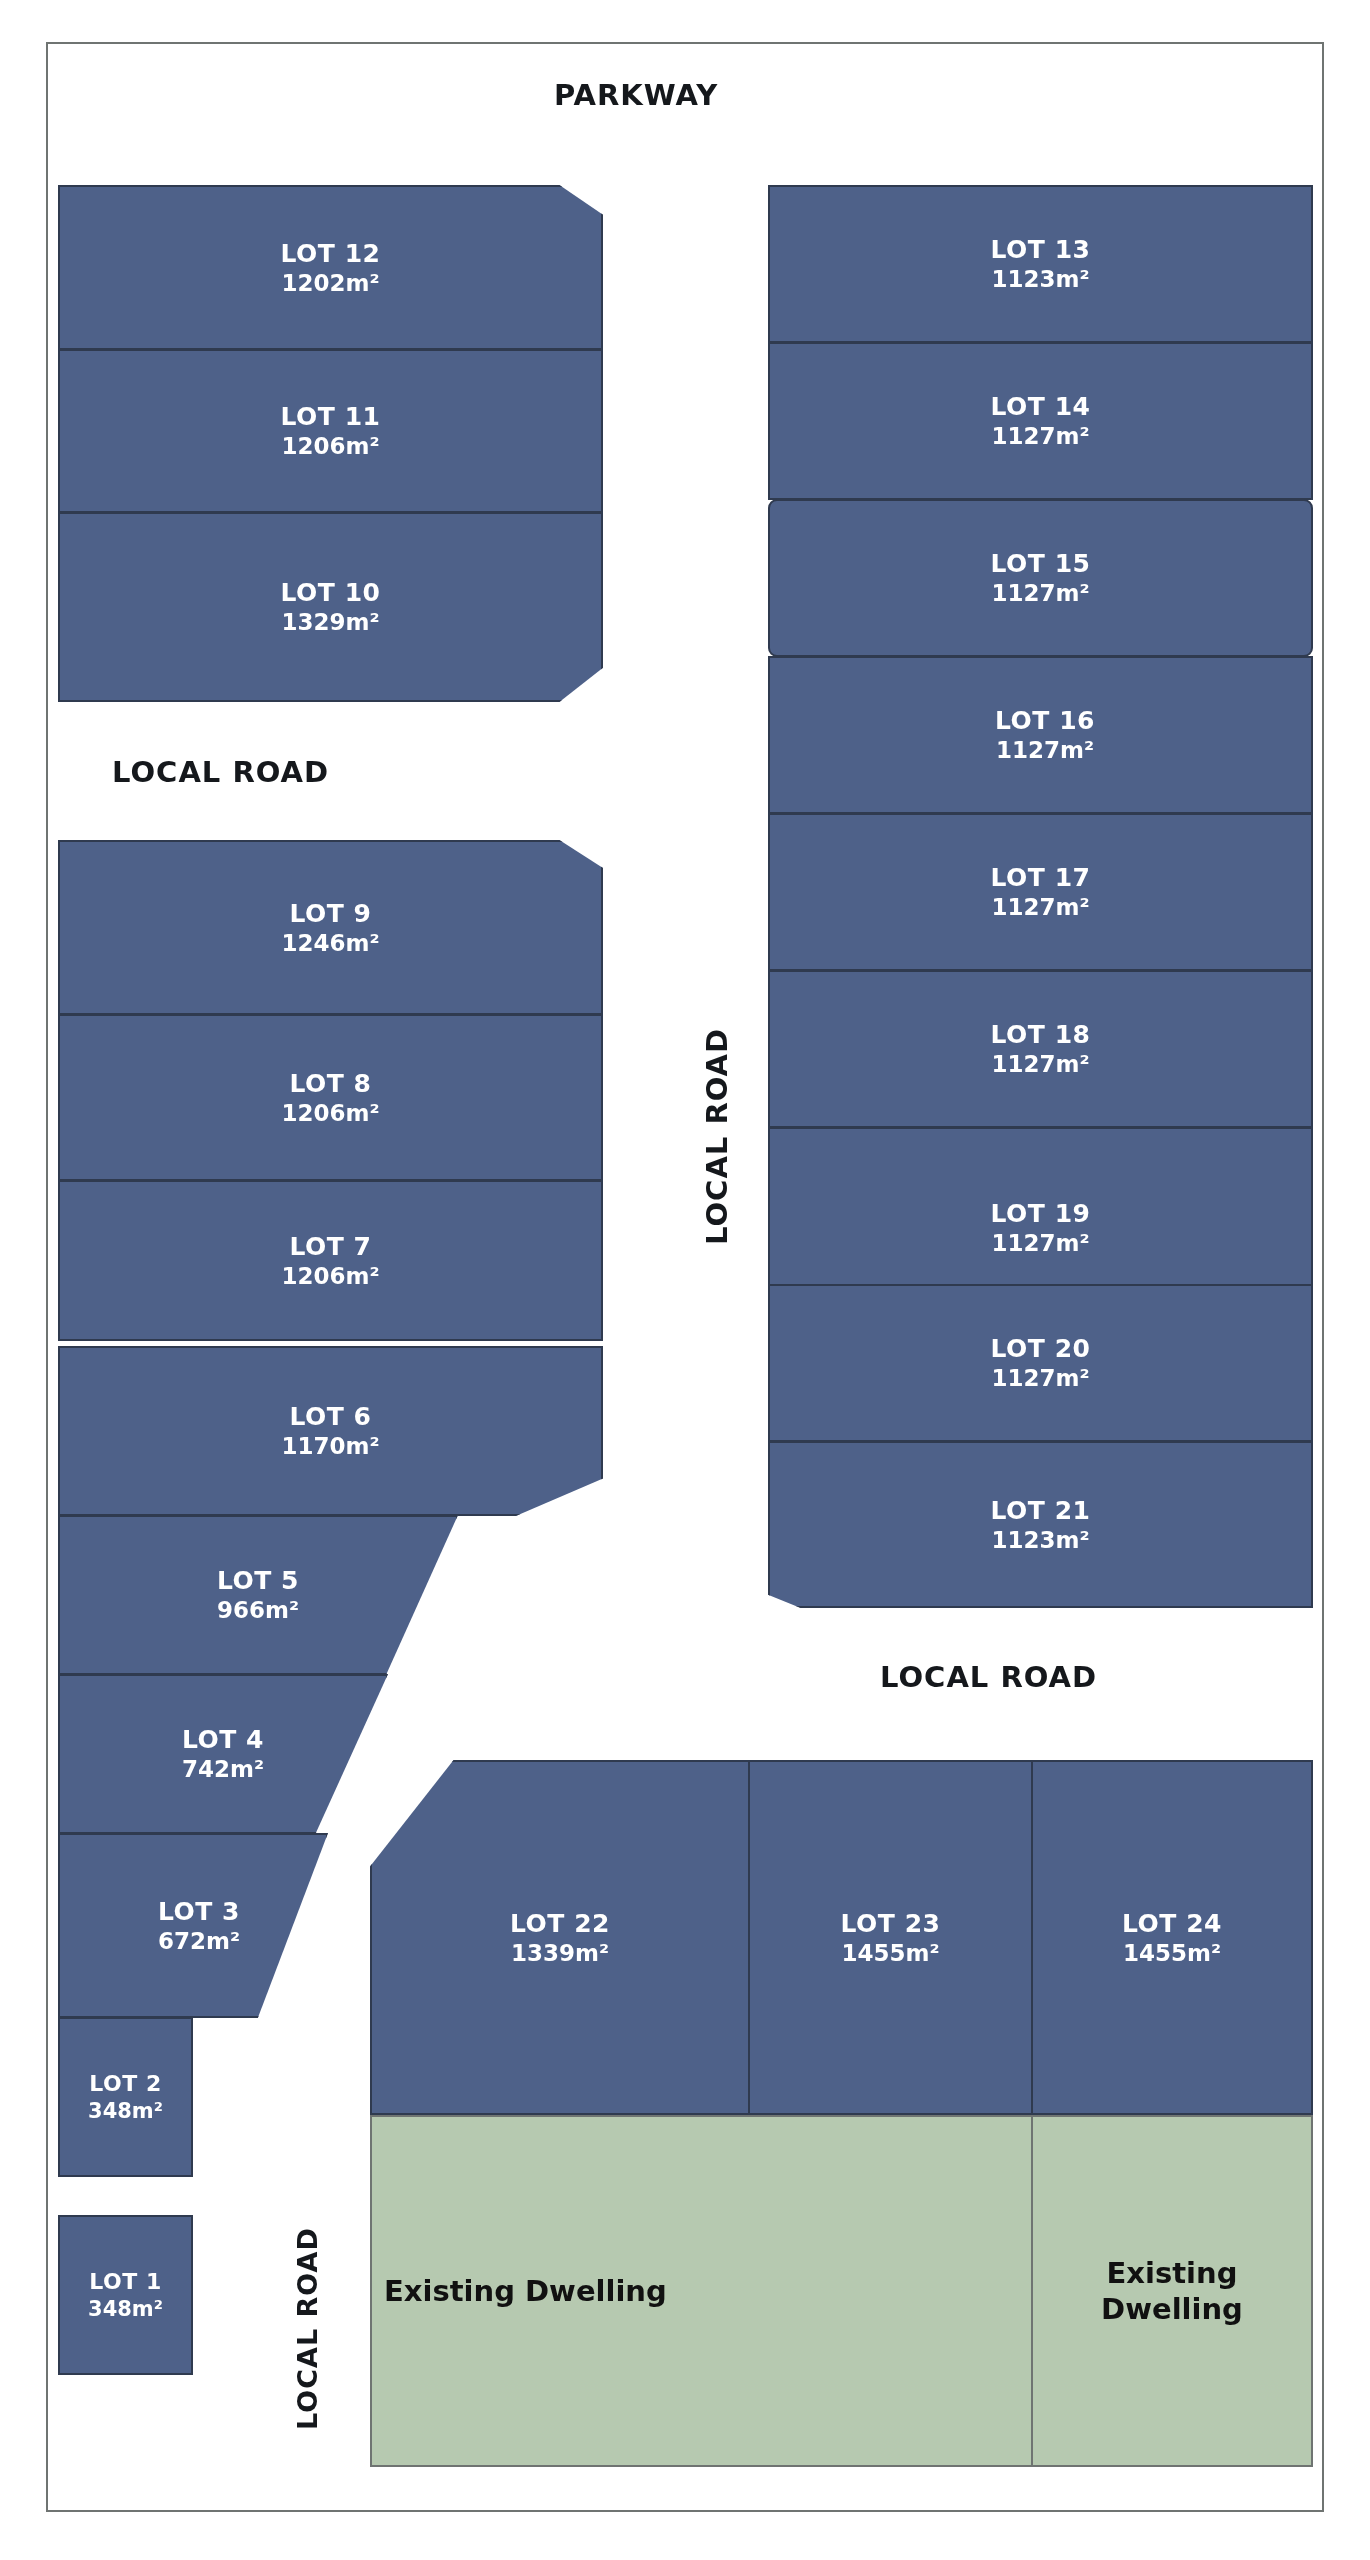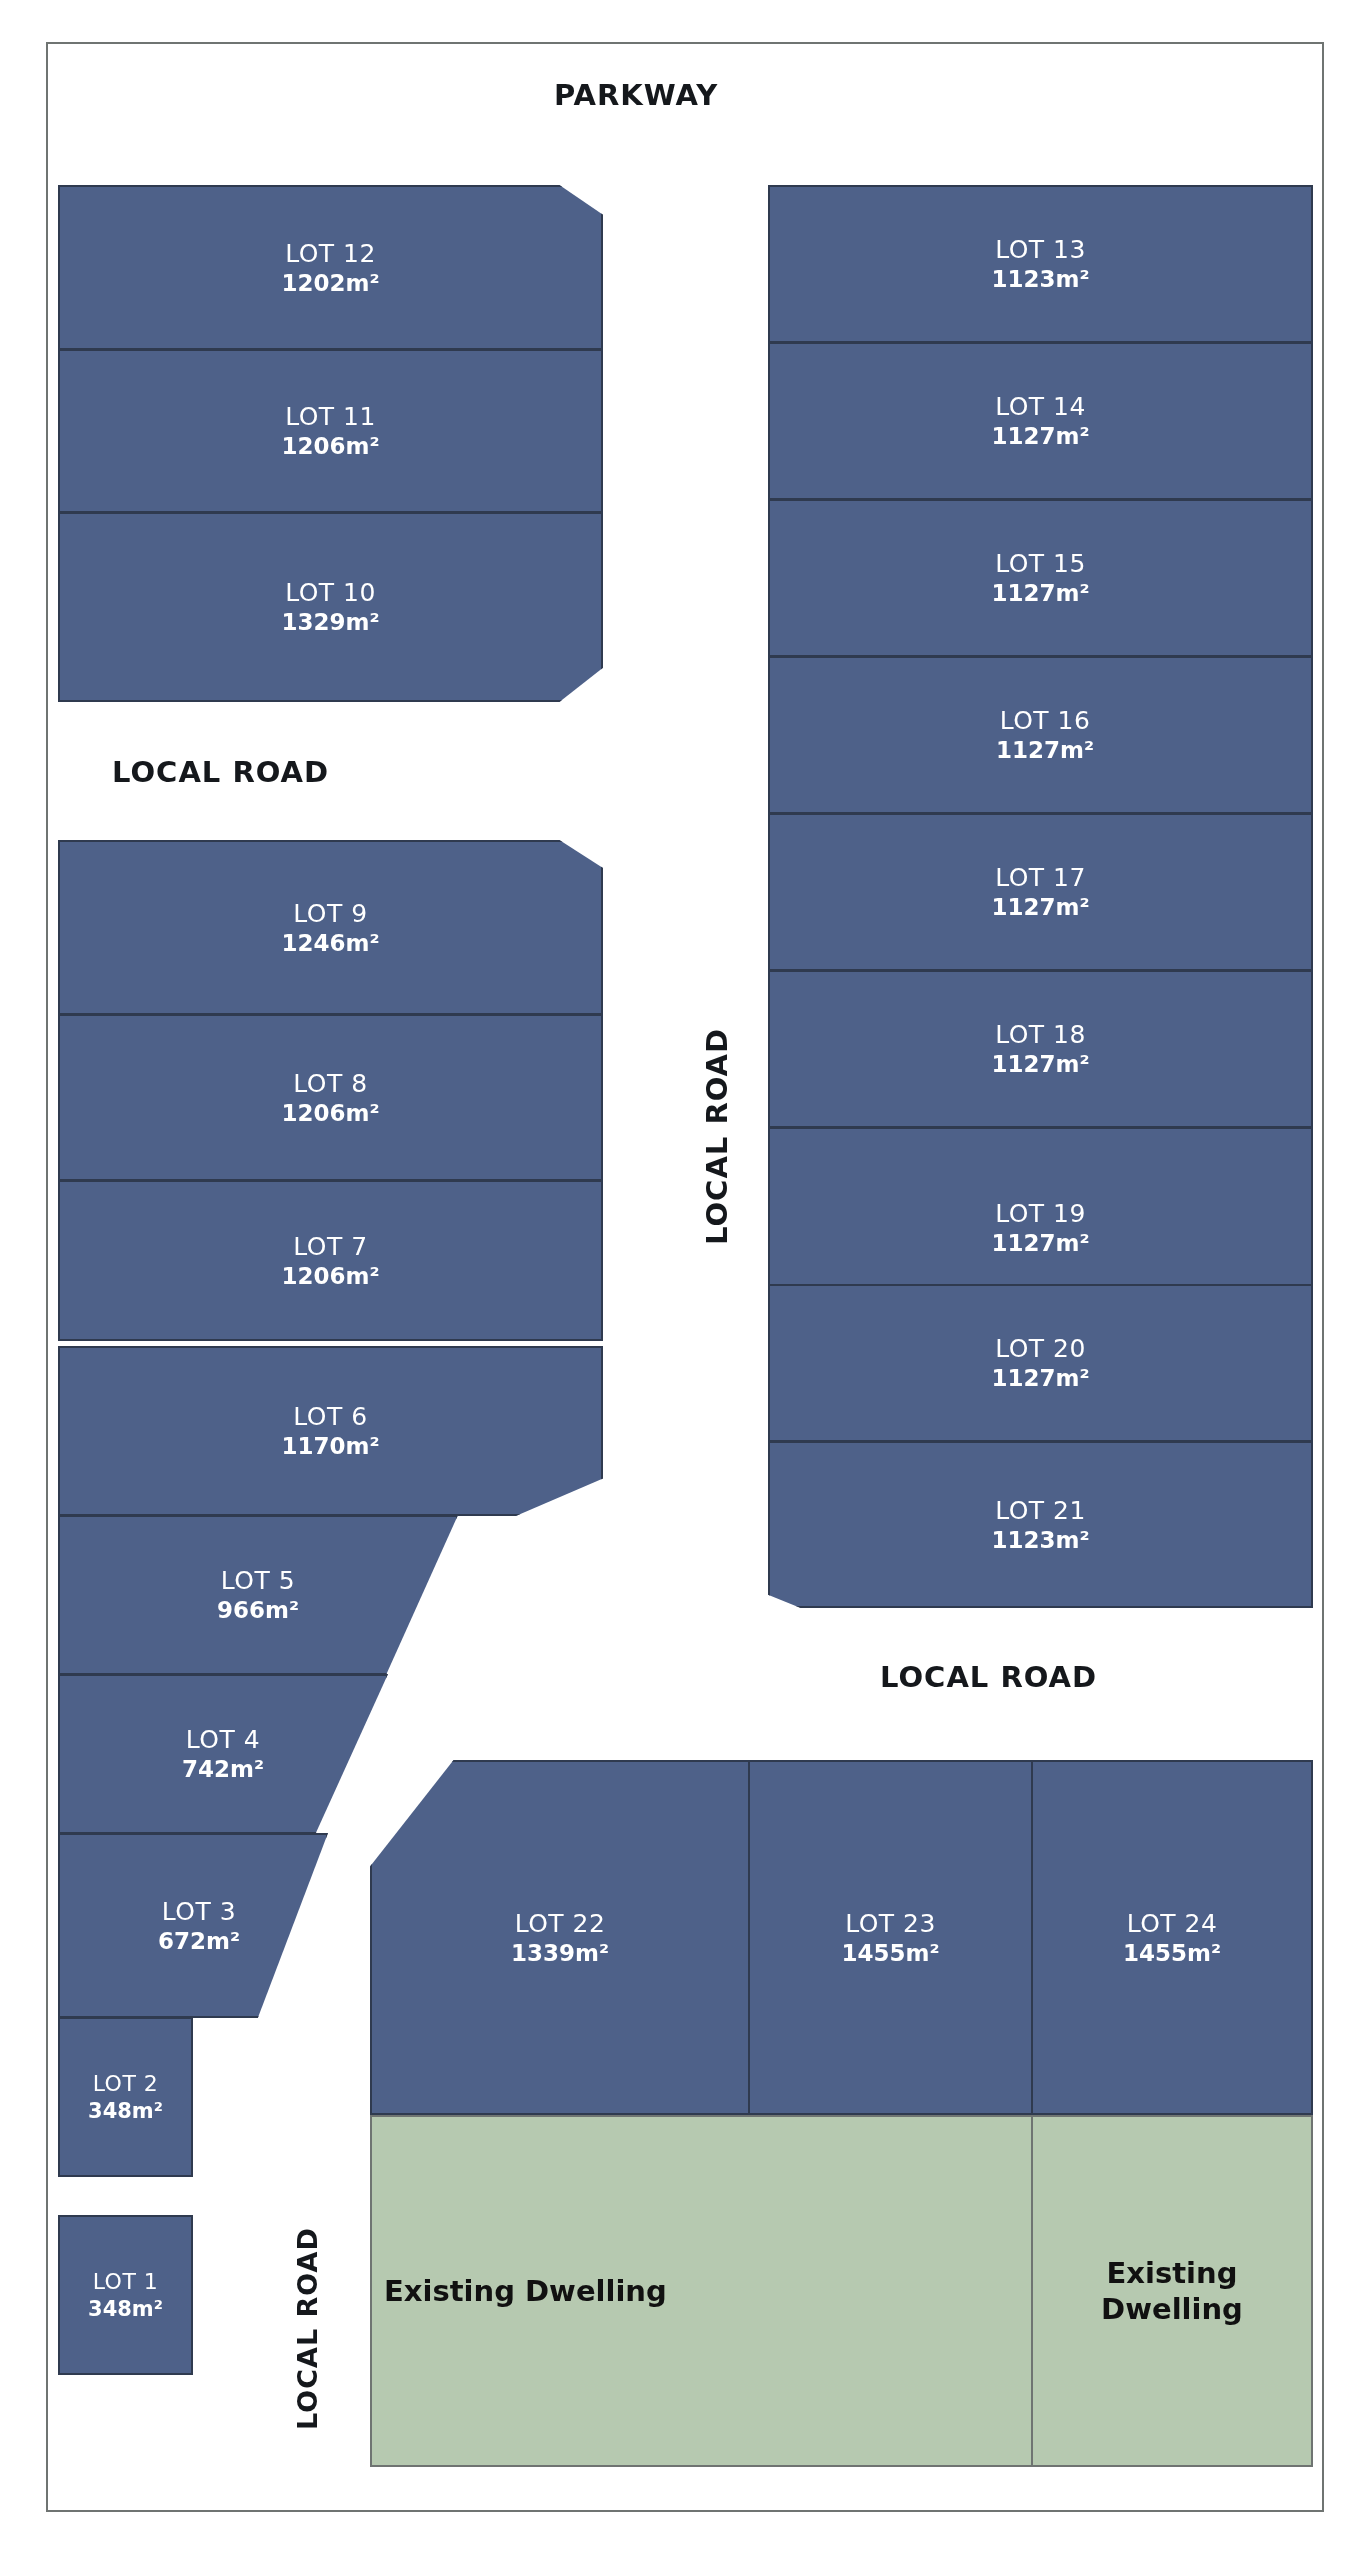--- a/index.html
+++ b/index.html
@@ -33,21 +33,21 @@
     box-sizing: border-box;
     color: #ffffff;
     display: flex;
     flex-direction: column;
     align-items: center;
     justify-content: center;
     text-align: center;
     line-height: 1.25;
   }
   .lot .name {
-    font-weight: normal;
+    font-weight: bold;
     font-size: 25px;
     letter-spacing: 0.5px;
   }
   .lot .area {
     font-weight: bold;
     font-size: 23px;
   }
   .lot.small .name { font-size: 22px; }
   .lot.small .area { font-size: 21px; }
 
@@ -154,21 +154,21 @@
   </div>
 
   <div class="lot" style="left:768px; top:185px; width:545px; height:158px;">
     <div class="name">LOT 13</div>
     <div class="area">1123m²</div>
   </div>
   <div class="lot" style="left:768px; top:342px; width:545px; height:158px;">
     <div class="name">LOT 14</div>
     <div class="area">1127m²</div>
   </div>
-  <div class="lot" style="left:768px; top:499px; width:545px; height:158px;">
+  <div class="lot" style="left:768px; top:499px; width:545px; height:158px;border-radius:9px;">
     <div class="name">LOT 15</div>
     <div class="area">1127m²</div>
   </div>
   <div class="lot" style="left:768px; top:656px; width:545px; height:158px;padding-left:9px;">
     <div class="name">LOT 16</div>
     <div class="area">1127m²</div>
   </div>
   <div class="lot" style="left:768px; top:813px; width:545px; height:158px;">
     <div class="name">LOT 17</div>
     <div class="area">1127m²</div>

